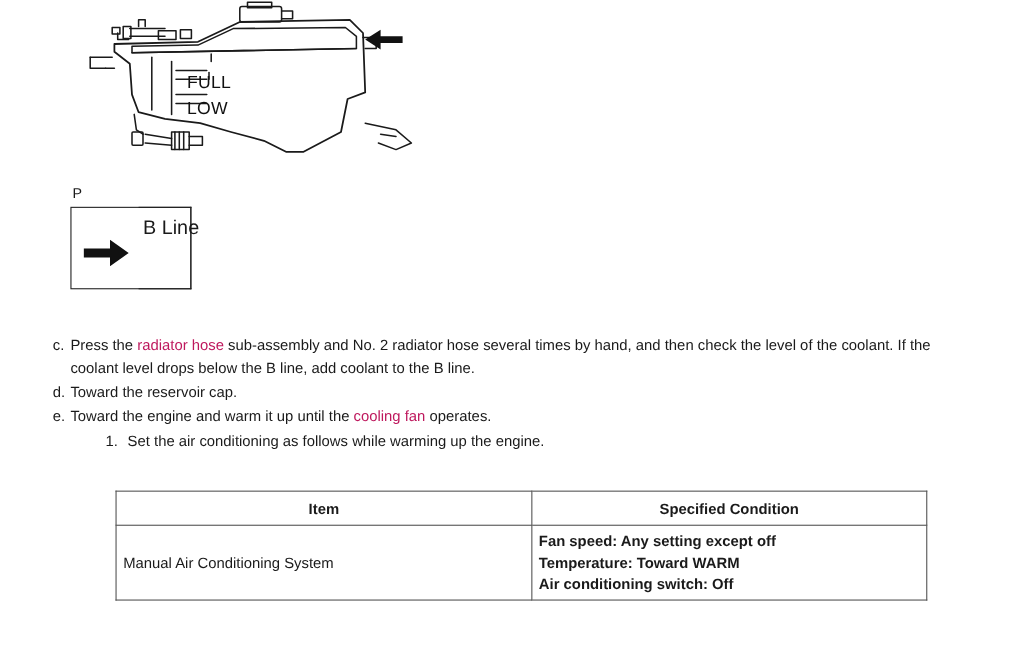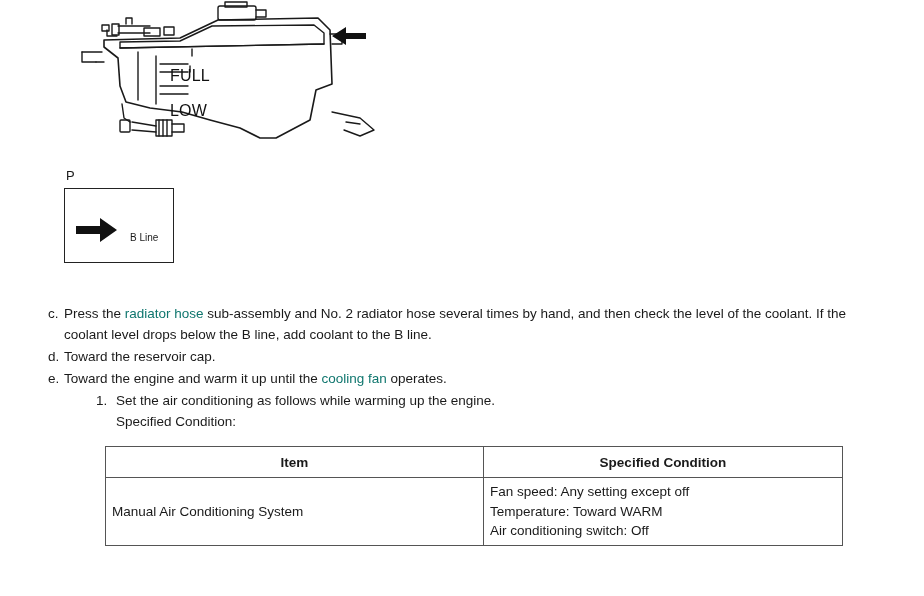--- a/index.html
+++ b/index.html
@@ -28,21 +28,21 @@
   #illustration svg { display: block; }
 
   .fulllow-label {
     position: absolute;
     font-size: 16px;
     font-family: "Liberation Sans", sans-serif;
     color: #111;
     letter-spacing: 0.2px;
   }
   #full-label { left: 170px; top: 67px; }
-  #low-label  { left: 170px; top: 102px; }
+  #low-label  { left: 170px; top: 91px; }
 
   
   #legend {
     position: absolute;
     left: 64px;
     top: 188px;
     width: 110px;
     height: 75px;
     border: 1px solid #222;
     box-sizing: border-box;
@@ -59,22 +59,22 @@
     top: 188px;
     width: 48px;
     height: 75px;
     border: 1px solid #222;
     border-left: none;
     box-sizing: border-box;
   }
   #legend-bline-text {
     position: absolute;
     left: 130px;
-    top: 232px;
-    font-size: 10px;
+    top: 197px;
+    font-size: 18px;
   }
   #legend-arrow {
     position: absolute;
     left: 76px;
     top: 218px;
   }
 
   
   .body-block {
     position: absolute;
@@ -90,21 +90,21 @@
   }
   .step-marker {
     flex: 0 0 auto;
     width: 16px;
     text-align: left;
   }
   .step-text {
     flex: 1 1 auto;
   }
   .link {
-    color: #0f766e;
+    color: #be185d;
   }
   .substep {
     display: flex;
     align-items: flex-start;
     margin-left: 48px;
     line-height: 21px;
   }
   .substep-marker {
     flex: 0 0 auto;
     width: 20px;
@@ -134,21 +134,21 @@
     font-weight: bold;
     height: 22px;
   }
   #spec-table td.item-cell {
     width: 378px;
   }
   #spec-table td.cond-cell {
     width: 358px;
     line-height: 19.5px;
   }
-  .cond-line { display: block; }
+  .cond-line { display: block; font-weight: bold; }
 </style>
 </head>
 <body>
 
 <div id="illustration">
   <svg width="420" height="160" viewBox="0 0 420 160" fill="none" xmlns="http://www.w3.org/2000/svg">
     <g stroke="#1a1a1a" stroke-width="1.4" fill="none" stroke-linejoin="round" stroke-linecap="round">
 
       <path d="M47 30 L47 36 L57 36"></path>
       <rect x="42" y="25" width="7" height="6"></rect>
@@ -232,21 +232,20 @@
   <div class="step">
     <span class="step-marker">e.</span>
     <span class="step-text"><span>Toward the engine and warm it up until the </span><span class="link">cooling fan</span><span> operates.</span></span>
   </div>
 
   <div class="substep">
     <span class="substep-marker">1.</span>
     <span class="step-text">Set the air conditioning as follows while warming up the engine.</span>
   </div>
 
-  <div class="spec-cond-label">Specified Condition:</div>
 </div>
 
 <table id="spec-table">
   <thead>
     <tr>
       <th>Item</th>
       <th>Specified Condition</th>
     </tr>
   </thead>
   <tbody>

